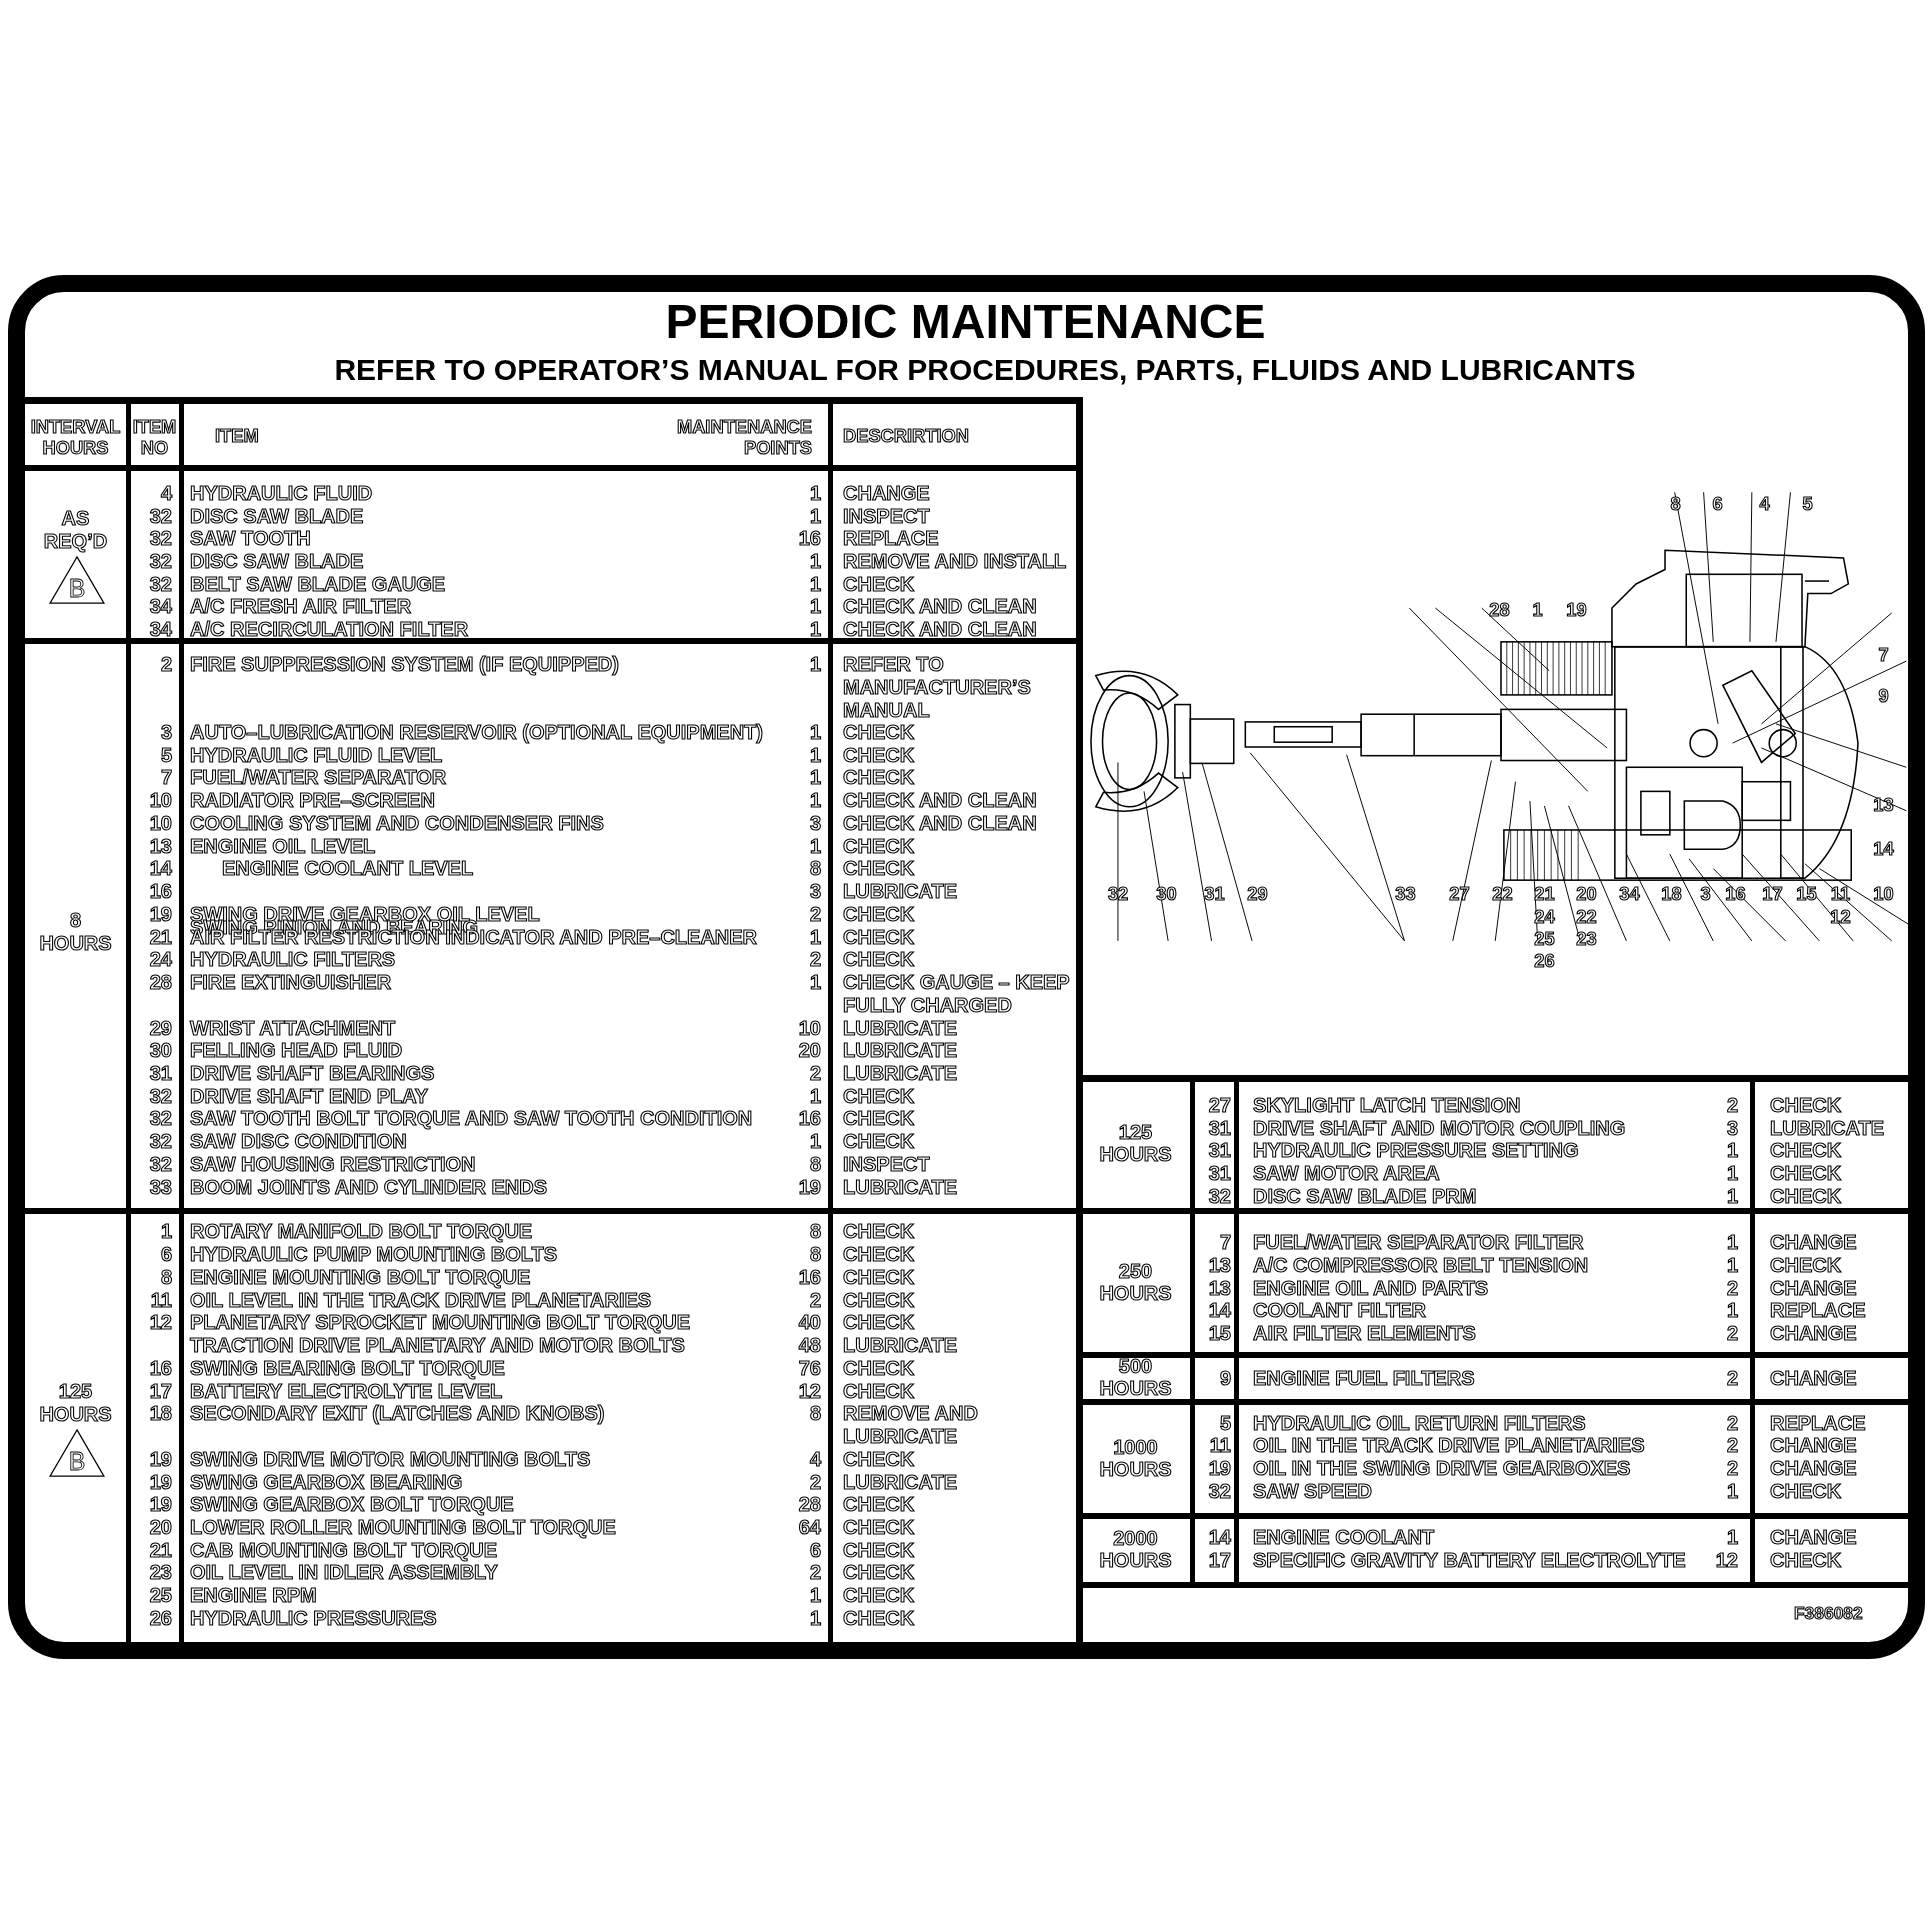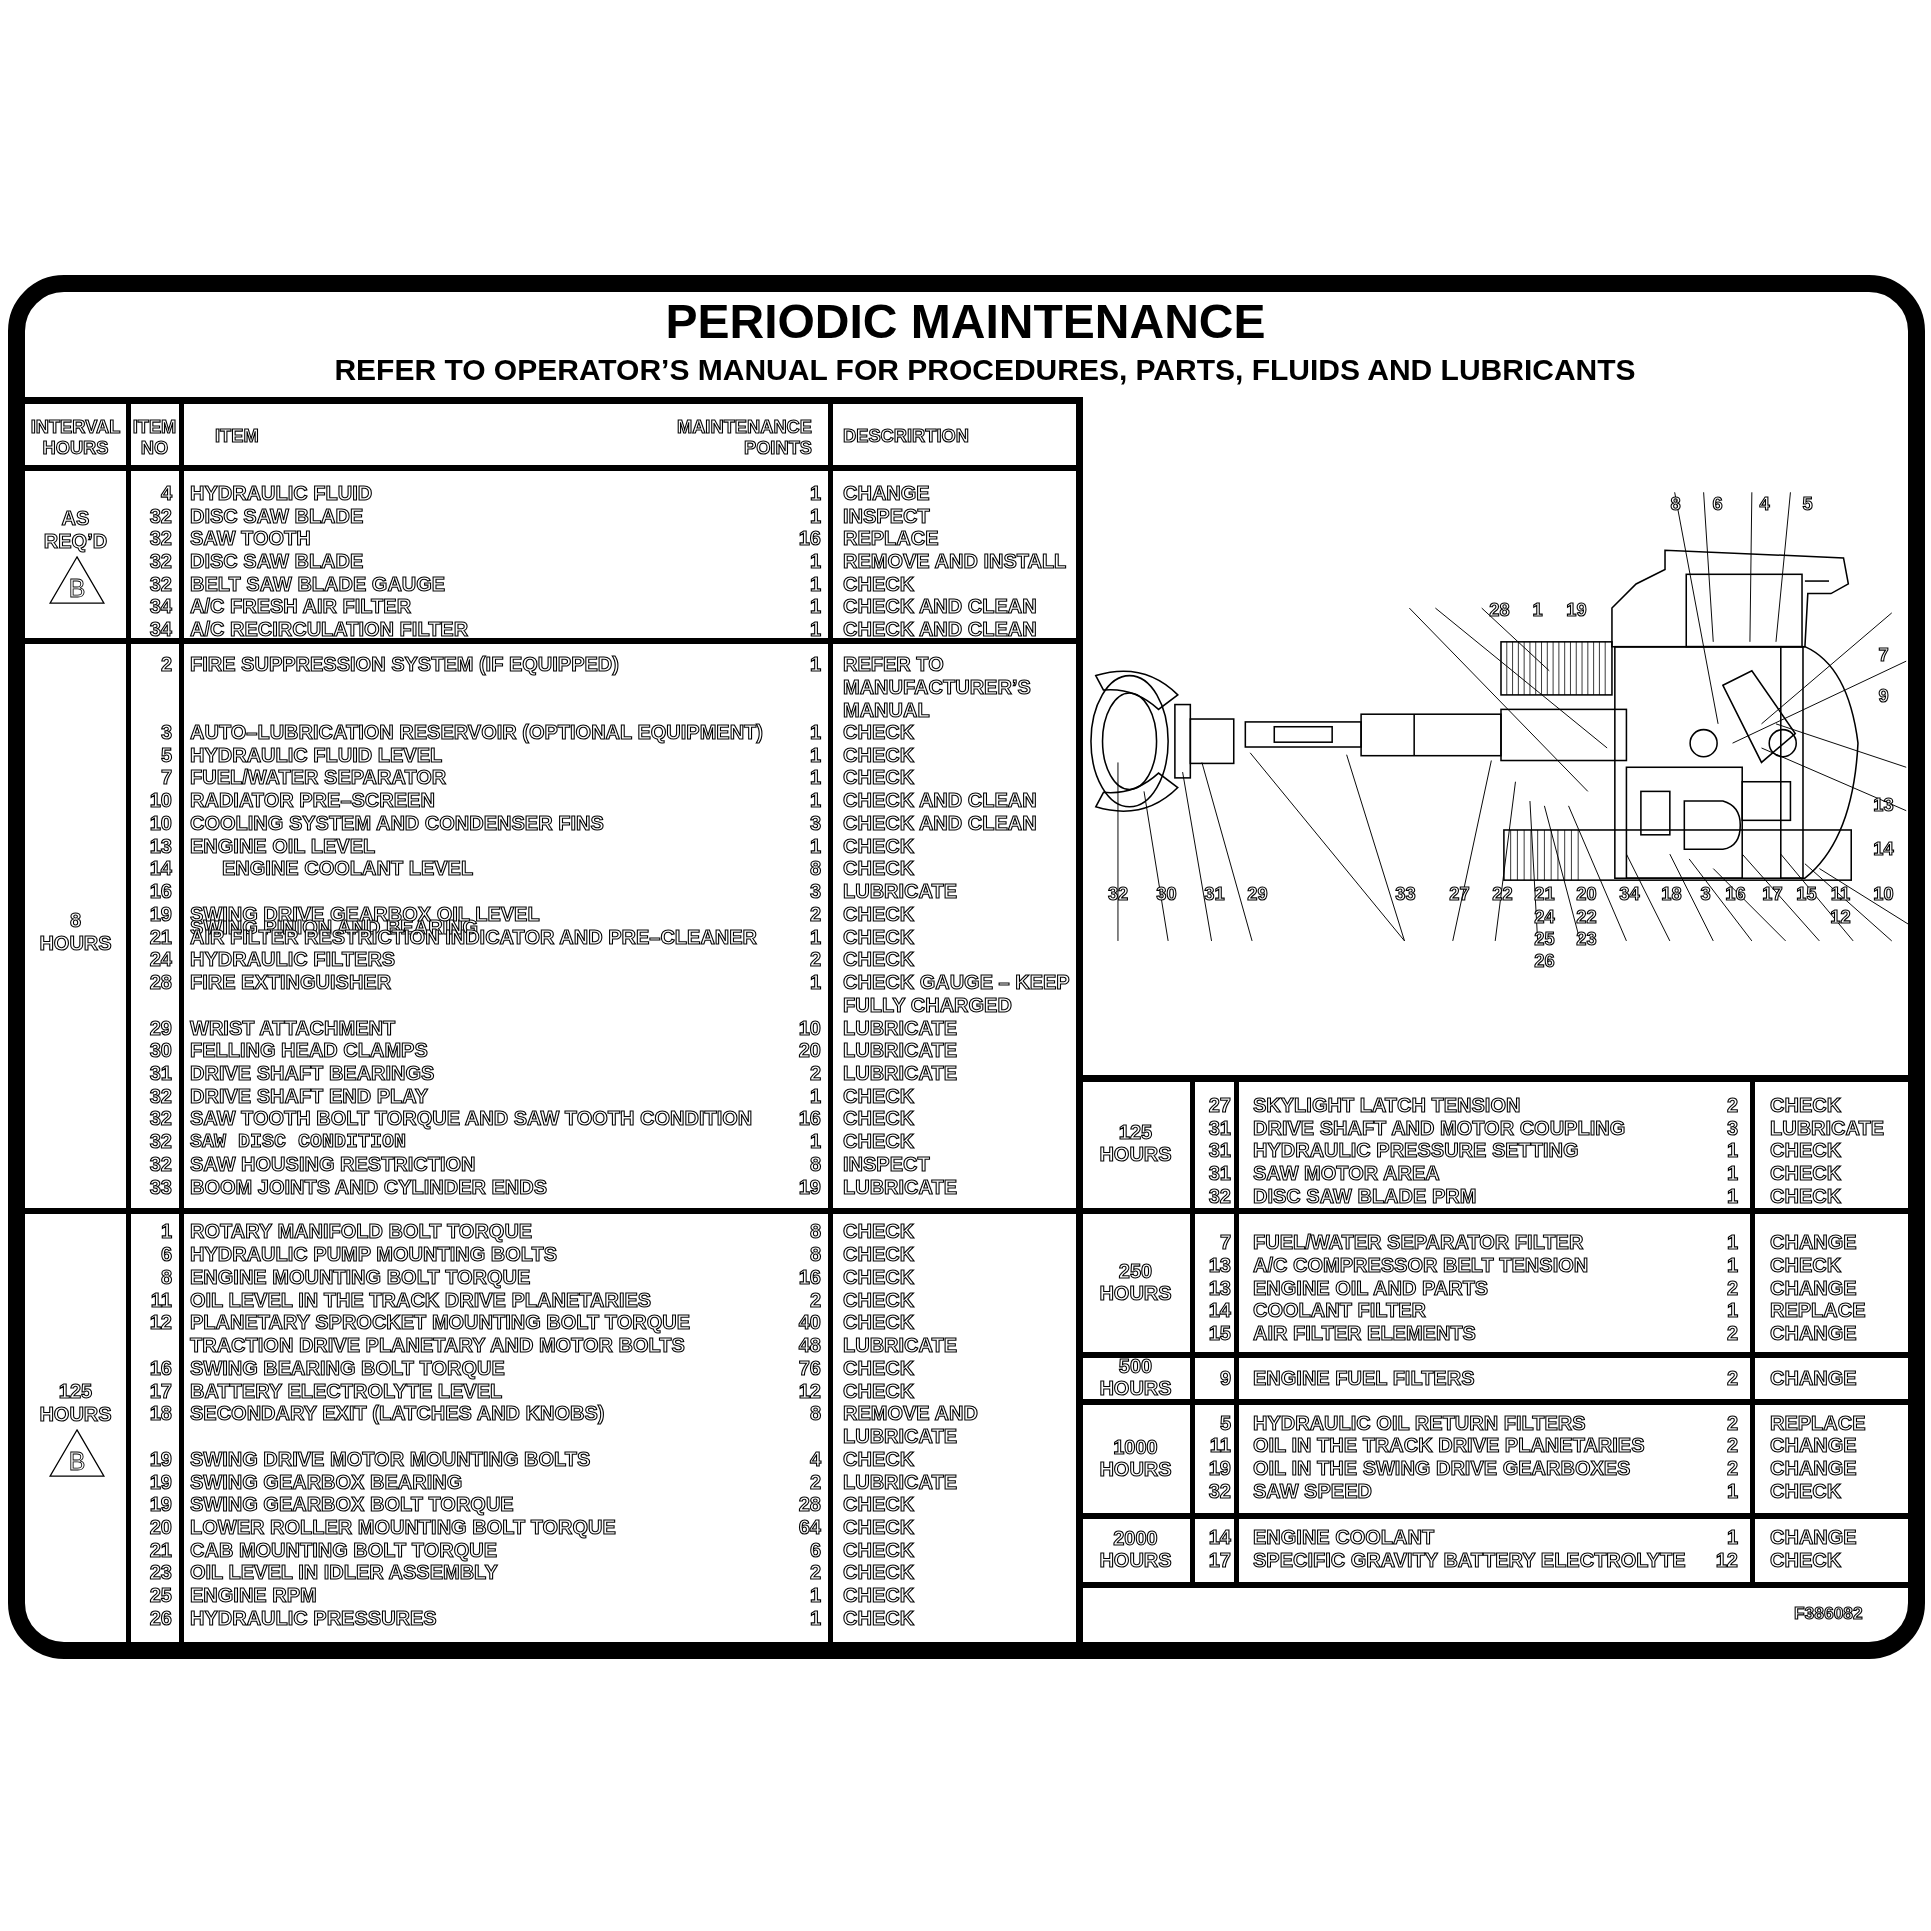--- a/index.html
+++ b/index.html
@@ -179,21 +179,21 @@
 FULLY CHARGED</div>
       </div>
       <div style="position:absolute; left:0; top:0;">
         <div class="cell r ol" style="left:131px; top:1017px; width:41px;">29</div>
         <div class="cell ol" style="left:190px; top:1017px;">WRIST ATTACHMENT</div>
         <div class="cell r ol" style="left:753px; top:1017px; width:68px;">10</div>
         <div class="cell ol" style="left:843px; top:1017px;">LUBRICATE</div>
       </div>
       <div style="position:absolute; left:0; top:0;">
         <div class="cell r ol" style="left:131px; top:1039px; width:41px;">30</div>
-        <div class="cell ol" style="left:190px; top:1039px;">FELLING HEAD CLAMPS</div>
+        <div class="cell ol" style="left:190px; top:1039px;">FELLING HEAD FLUID</div>
         <div class="cell r ol" style="left:753px; top:1039px; width:68px;">20</div>
         <div class="cell ol" style="left:843px; top:1039px;">LUBRICATE</div>
       </div>
       <div style="position:absolute; left:0; top:0;">
         <div class="cell r ol" style="left:131px; top:1062px; width:41px;">31</div>
         <div class="cell ol" style="left:190px; top:1062px;">DRIVE SHAFT BEARINGS</div>
         <div class="cell r ol" style="left:753px; top:1062px; width:68px;">2</div>
         <div class="cell ol" style="left:843px; top:1062px;">LUBRICATE</div>
       </div>
       <div style="position:absolute; left:0; top:0;">
@@ -203,21 +203,21 @@
         <div class="cell ol" style="left:843px; top:1085px;">CHECK</div>
       </div>
       <div style="position:absolute; left:0; top:0;">
         <div class="cell r ol" style="left:131px; top:1107px; width:41px;">32</div>
         <div class="cell ol" style="left:190px; top:1107px;">SAW TOOTH BOLT TORQUE AND SAW TOOTH CONDITION</div>
         <div class="cell r ol" style="left:753px; top:1107px; width:68px;">16</div>
         <div class="cell ol" style="left:843px; top:1107px;">CHECK</div>
       </div>
       <div style="position:absolute; left:0; top:0;">
         <div class="cell r ol" style="left:131px; top:1130px; width:41px;">32</div>
-        <div class="cell ol" style="left:190px; top:1130px;font-family:Liberation Mono, monospace;">SAW DISC CONDITION</div>
+        <div class="cell ol" style="left:190px; top:1130px;">SAW DISC CONDITION</div>
         <div class="cell r ol" style="left:753px; top:1130px; width:68px;">1</div>
         <div class="cell ol" style="left:843px; top:1130px;">CHECK</div>
       </div>
       <div style="position:absolute; left:0; top:0;">
         <div class="cell r ol" style="left:131px; top:1153px; width:41px;">32</div>
         <div class="cell ol" style="left:190px; top:1153px;">SAW HOUSING RESTRICTION</div>
         <div class="cell r ol" style="left:753px; top:1153px; width:68px;">8</div>
         <div class="cell ol" style="left:843px; top:1153px;">INSPECT</div>
       </div>
       <div style="position:absolute; left:0; top:0;">

